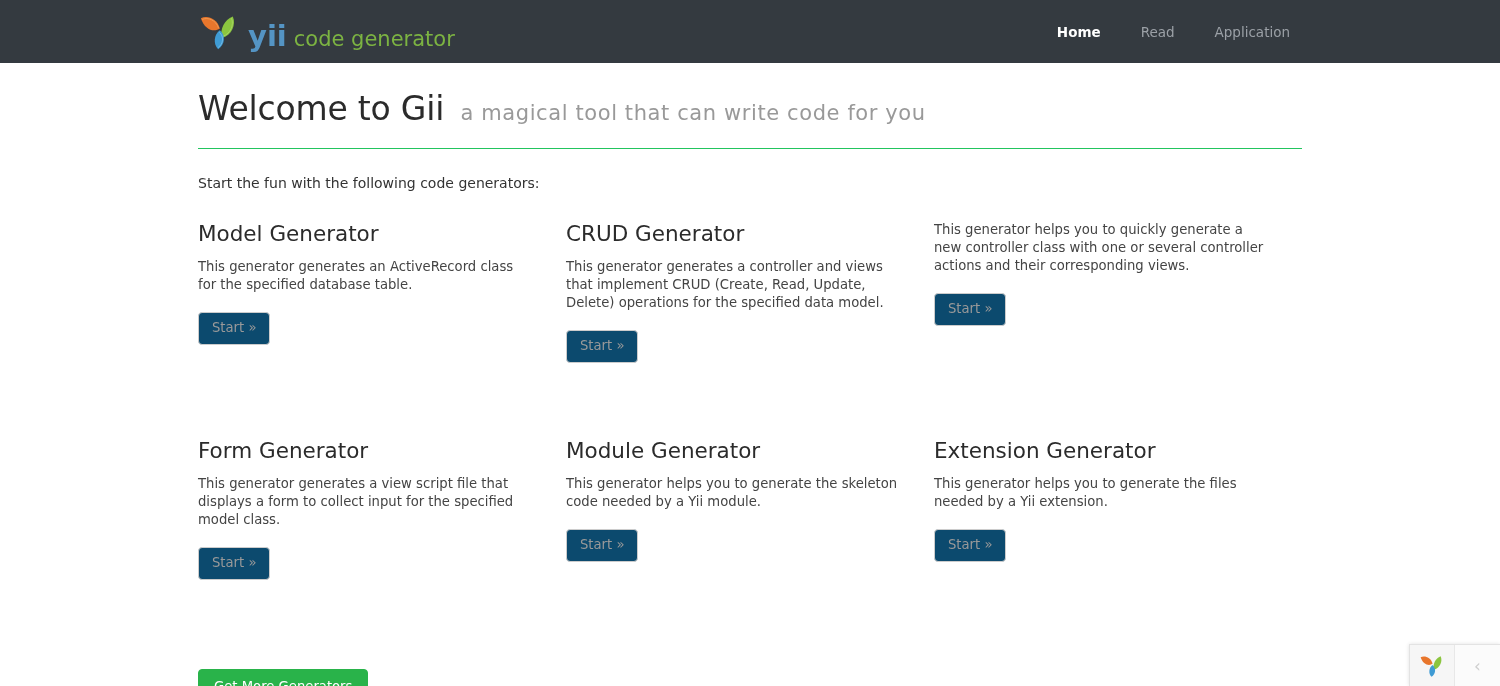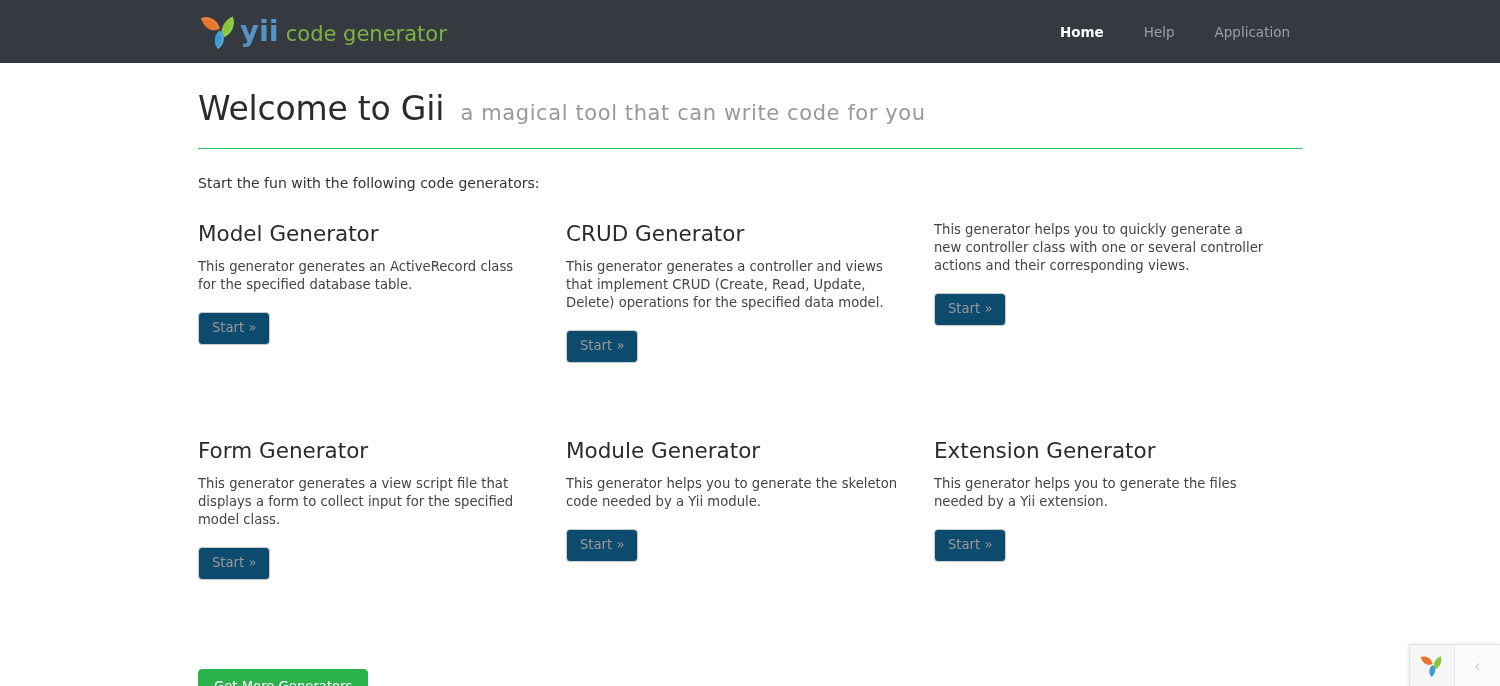--- a/index.html
+++ b/index.html
@@ -31,23 +31,23 @@
   .navbar-inner {
     width: 1104px;
     margin: 0 auto;
     display: flex;
     align-items: center;
     justify-content: space-between;
     height: 100%;
   }
   .brand {
     display: flex;
-    align-items: center;
+    align-items: flex-end;
     text-decoration: none;
-    gap: 0;
+    gap: 8px;
   }
   .brand-logo {
     width: 42px;
     height: 38px;
     display: block;
     flex: none;
   }
   .brand-text {
     font-size: 25px;
     line-height: 1;
@@ -242,21 +242,21 @@
         <span class="brand-yii">yii</span>
         <span class="brand-sub">code generator</span>
       </span>
     </a>
 
     <ul class="nav-links">
       <li>
         <a class="nav-link active" href="#">Home</a>
       </li>
       <li>
-        <a class="nav-link" href="#">Help</a>
+        <a class="nav-link" href="#">Read</a>
       </li>
       <li>
         <a class="nav-link" href="#">Application</a>
       </li>
     </ul>
 
   </div>
 </div>
 
 <div class="container">

